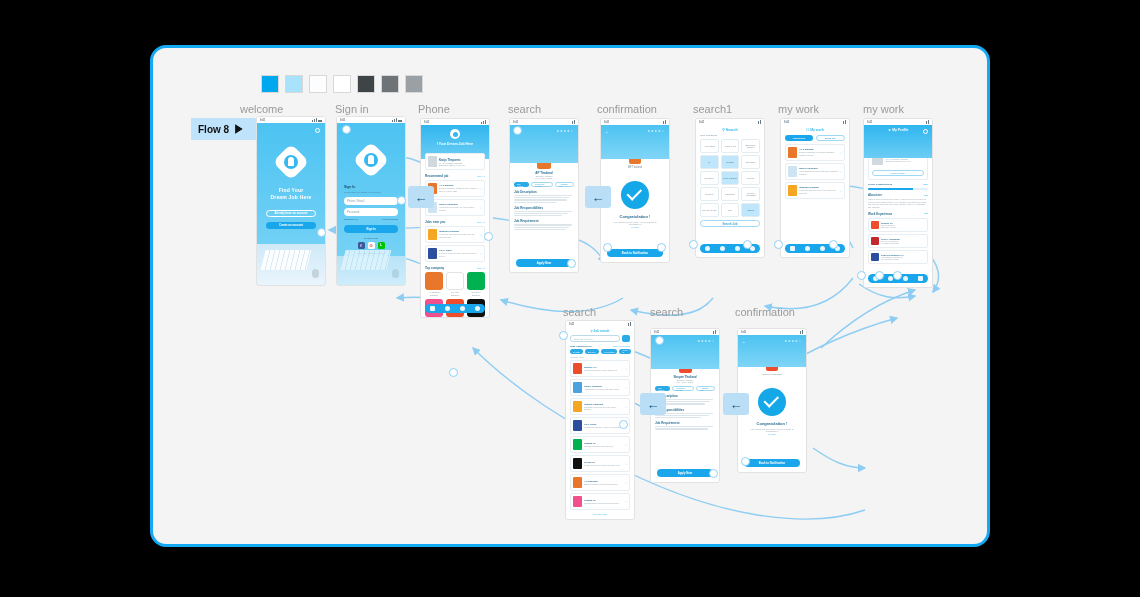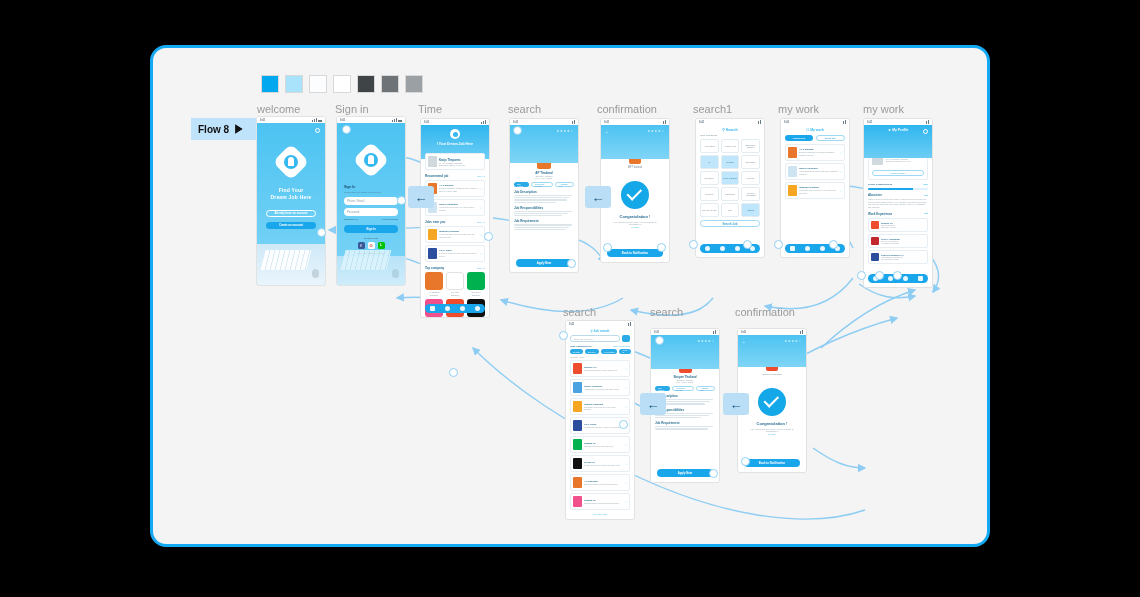--- a/index.html
+++ b/index.html
@@ -187,23 +187,23 @@
       <path d="M660,400 C680,414 694,420 712,420"></path>
       <path d="M712,462 C660,480 560,476 430,400"></path>
       <path d="M470,400 C420,380 360,340 320,300"></path>
       <path d="M560,340 C520,320 480,300 440,290"></path>
       <path d="M668,300 C700,270 730,252 762,242"></path>
       <path d="M610,330 C660,300 700,282 744,270"></path>
       <path d="M330,260 C300,250 270,248 244,250"></path>
     </g>
   </svg>
 
-  <div class="slabel" style="left:104px; top:55px;text-align:center;">welcome</div>
+  <div class="slabel" style="left:87px; top:55px;text-align:center;">welcome</div>
   <div class="slabel" style="left:182px; top:55px;">Sign in</div>
-  <div class="slabel" style="left:265px; top:55px;">Time</div>
+  <div class="slabel" style="left:265px; top:55px;">Phone</div>
   <div class="slabel" style="left:355px; top:55px;">search</div>
   <div class="slabel" style="left:444px; top:55px;">confirmation</div>
   <div class="slabel" style="left:540px; top:55px;">search1</div>
   <div class="slabel" style="left:625px; top:55px;">my work</div>
   <div class="slabel" style="left:710px; top:55px;">my work</div>
 
   <div class="slabel" style="left:410px; top:258px;">search</div>
   <div class="slabel" style="left:497px; top:258px;">search</div>
   <div class="slabel" style="left:582px; top:258px;">confirmation</div>
 

